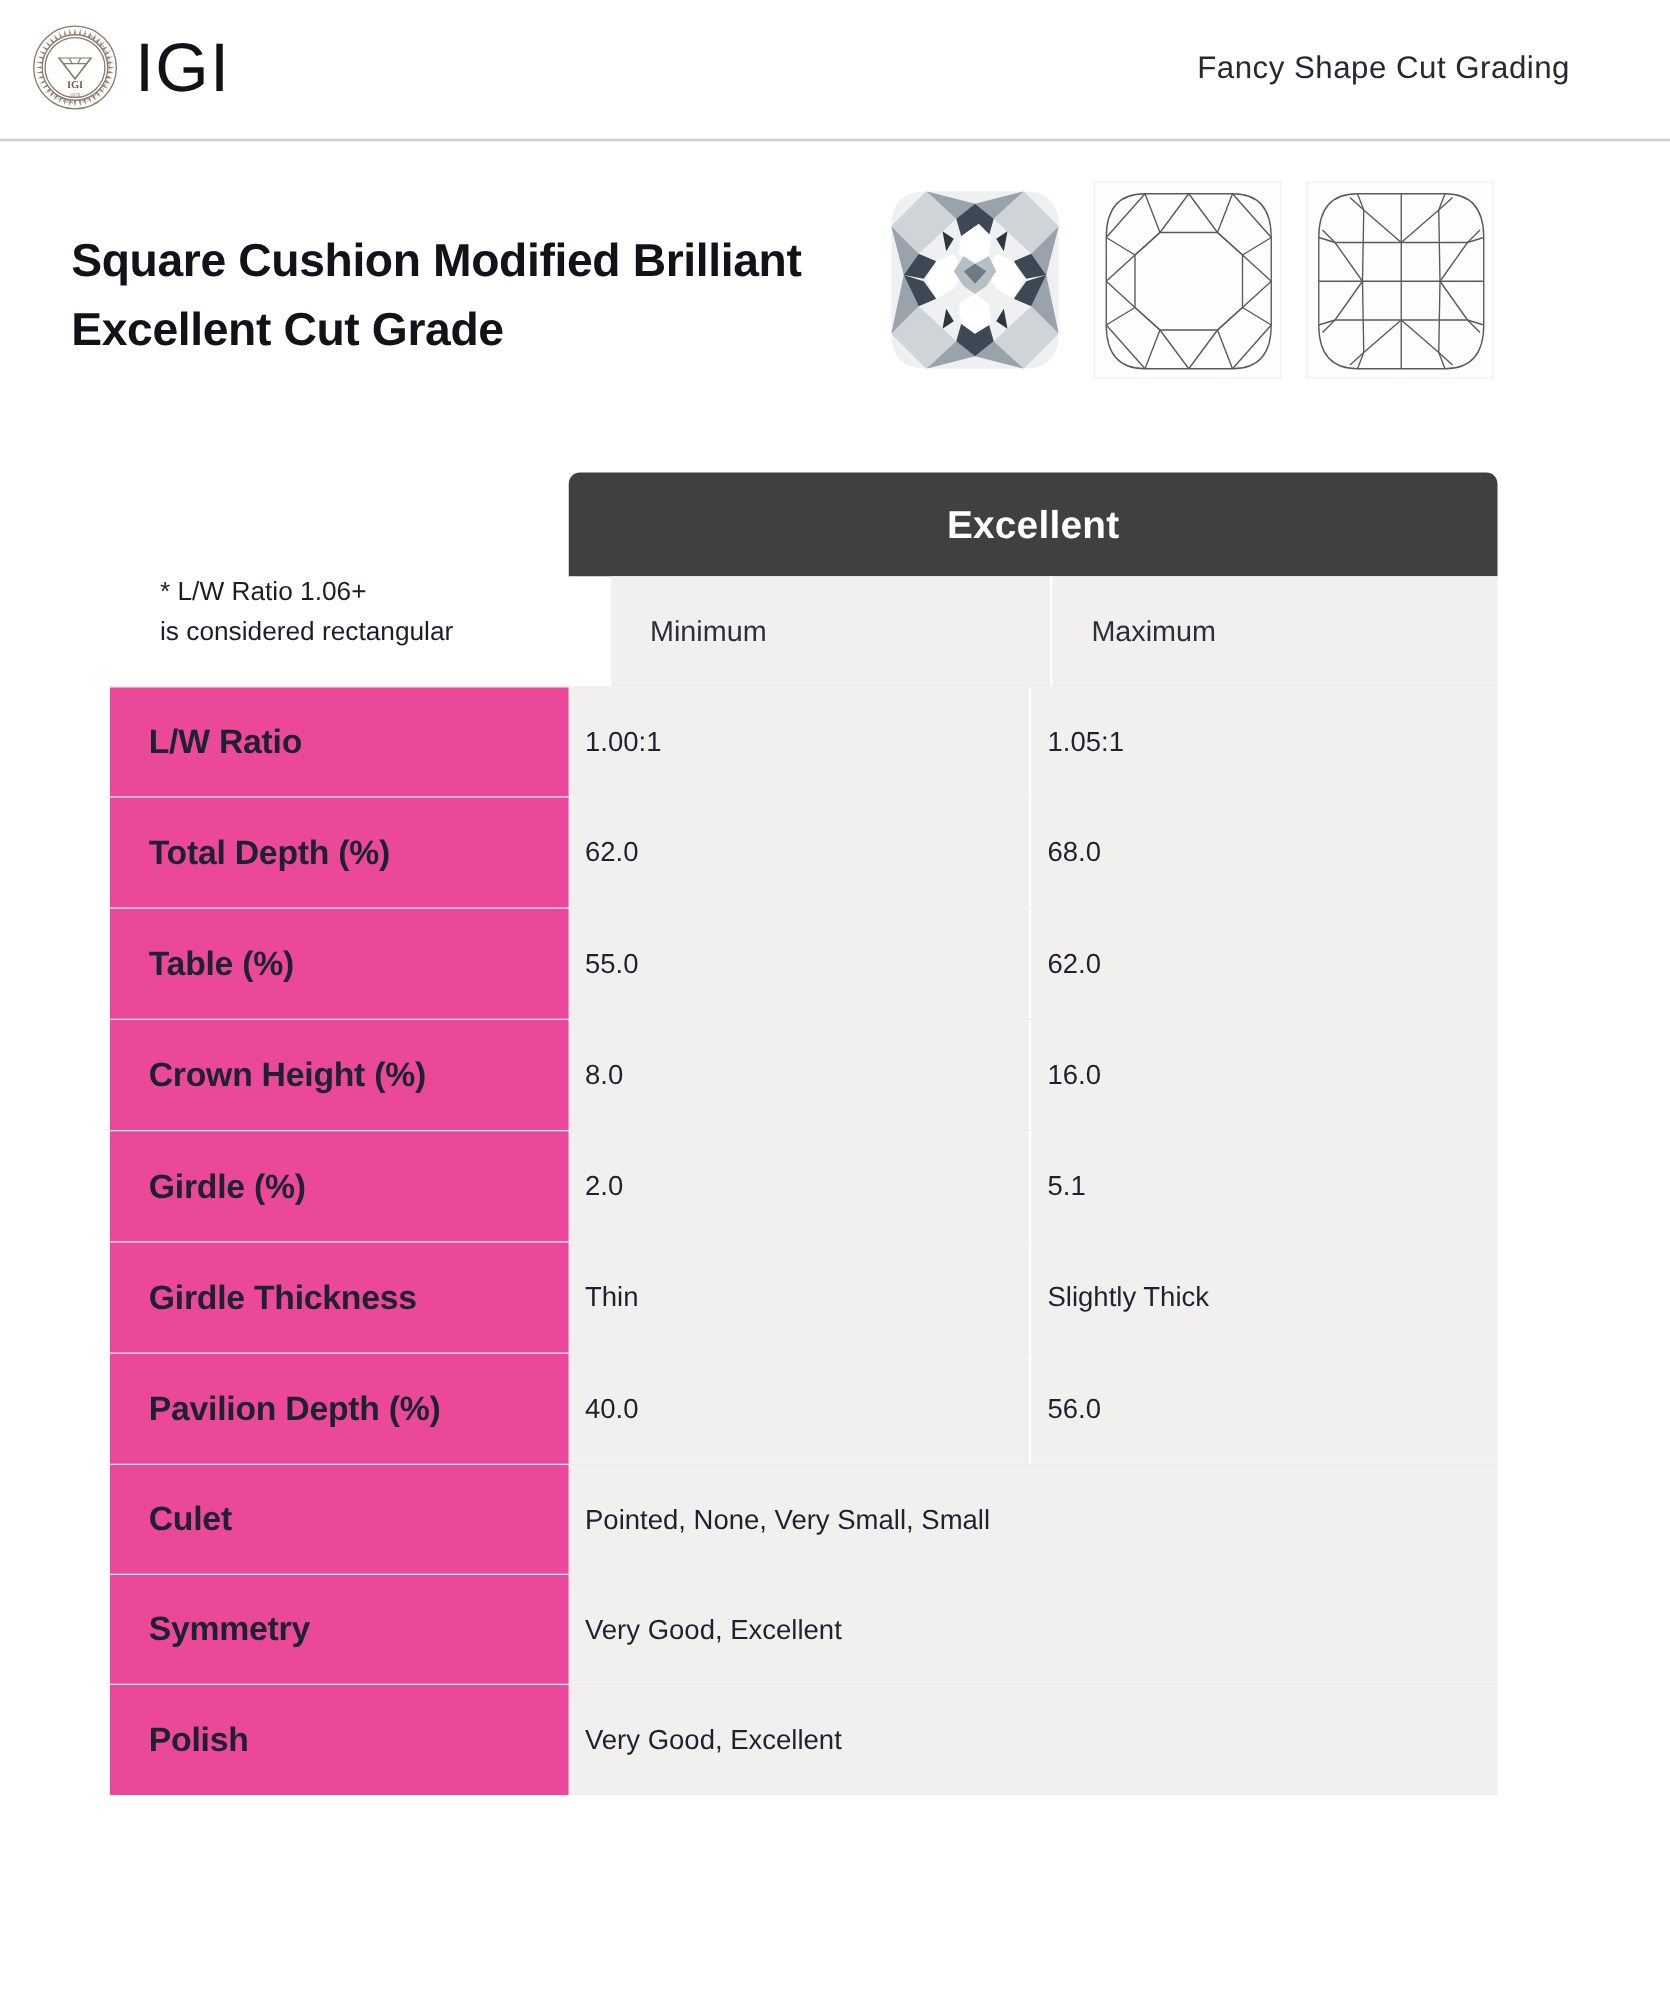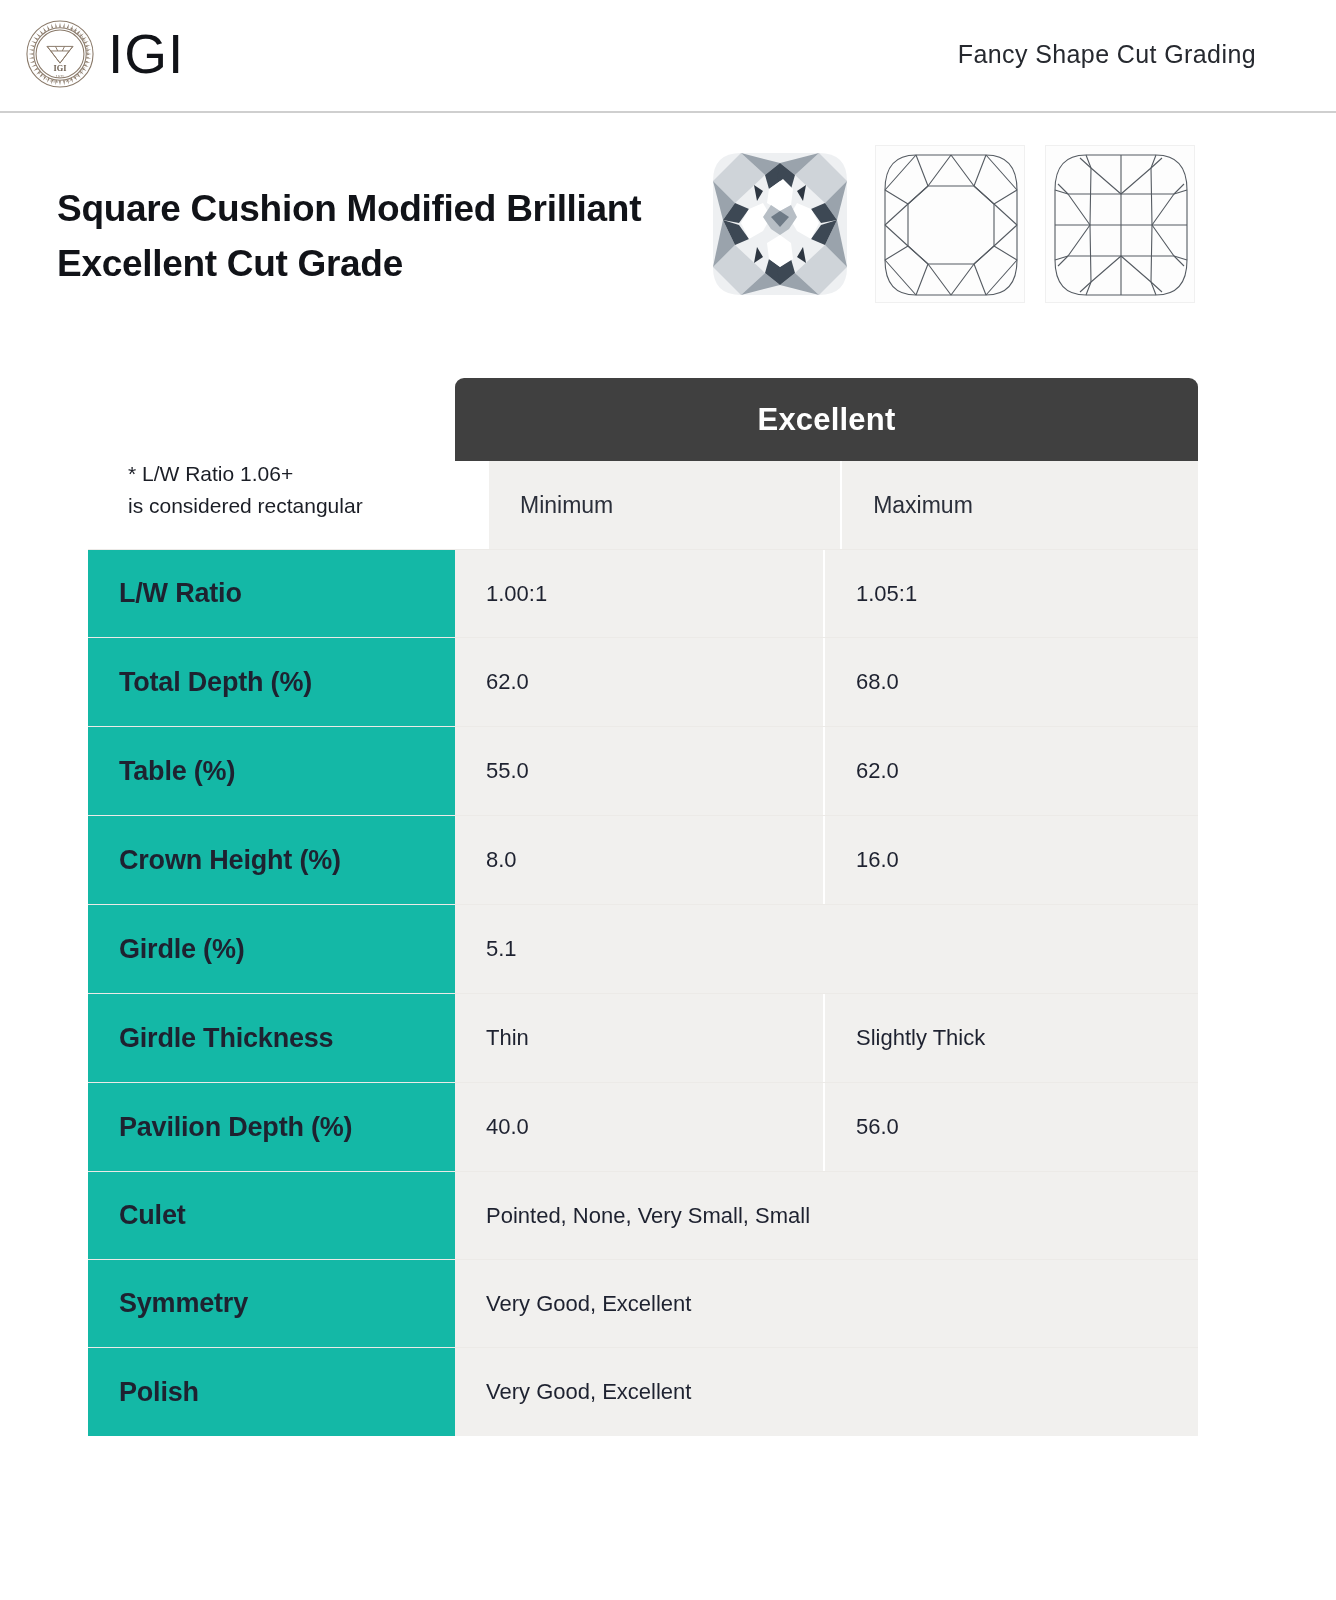--- a/index.html
+++ b/index.html
@@ -74,27 +74,27 @@
     padding-left: 31px; font-size: 23px; color: #2b2f3a; font-weight: 400;
   }
   .ch-min { width: 370px; border-right: 2px solid #ffffff; }
   .ch-max { width: 373px; }
 
   .rows { position: absolute; left: 0; top: 171px; width: 1110px; }
   .row { display: flex; width: 1110px; border-bottom: 1px solid #eceae7; }
   .row:first-child { border-top: 1px solid #eceae7; }
   .row:last-child { border-bottom: none; }
   .rlabel {
-    width: 367px; background: #14b8a6;
+    width: 367px; background: #ec4899;
     display: flex; align-items: center; padding-left: 31px;
     font-size: 27px; font-weight: 600; color: #1e2230; letter-spacing: -0.2px; text-align: center;
   }
   .rvals { width: 743px; background: #f1f0ee; display: flex; }
   .cell {
-    display: flex; align-items: center; padding-left: 31px;
+    display: flex; align-items: center; padding-left: 13px;
     font-size: 22px; color: #1e2230; font-weight: 400;
   }
   .cell-min { width: 370px; border-right: 2px solid #ffffff; }
   .cell-max { width: 373px; }
   .cell-span { width: 743px; border-right: none; }
 
   .h-89 { height: 89px; }
   .h-88 { height: 88px; }
 </style>
 </head>
@@ -319,20 +319,21 @@
         <div class="row h-89">
           <div class="rlabel">Crown Height (%)</div>
           <div class="rvals">
             <div class="cell cell-min">8.0</div>
             <div class="cell cell-max">16.0</div>
           </div>
         </div>
         <div class="row h-89">
           <div class="rlabel">Girdle (%)</div>
           <div class="rvals">
+            <div class="cell cell-min">2.0</div>
             <div class="cell cell-max">5.1</div>
           </div>
         </div>
         <div class="row h-89">
           <div class="rlabel">Girdle Thickness</div>
           <div class="rvals">
             <div class="cell cell-min">Thin</div>
             <div class="cell cell-max">Slightly Thick</div>
           </div>
         </div>

